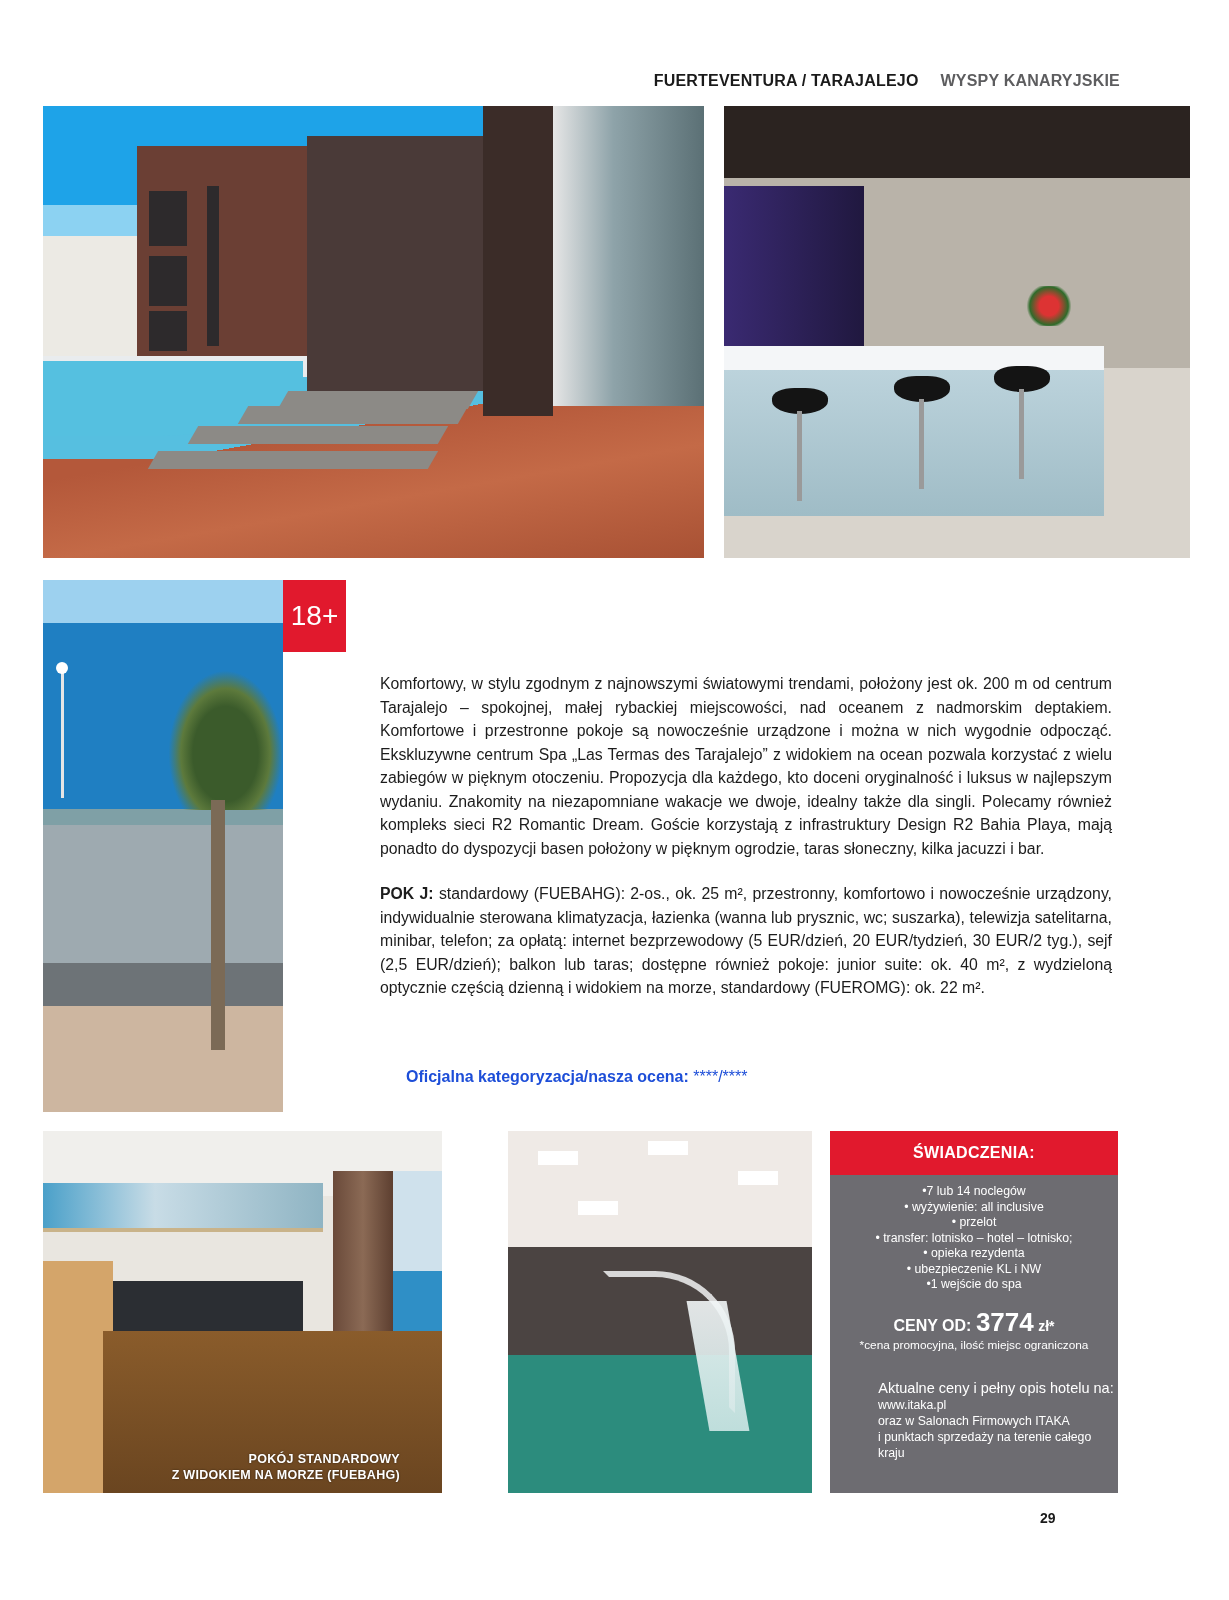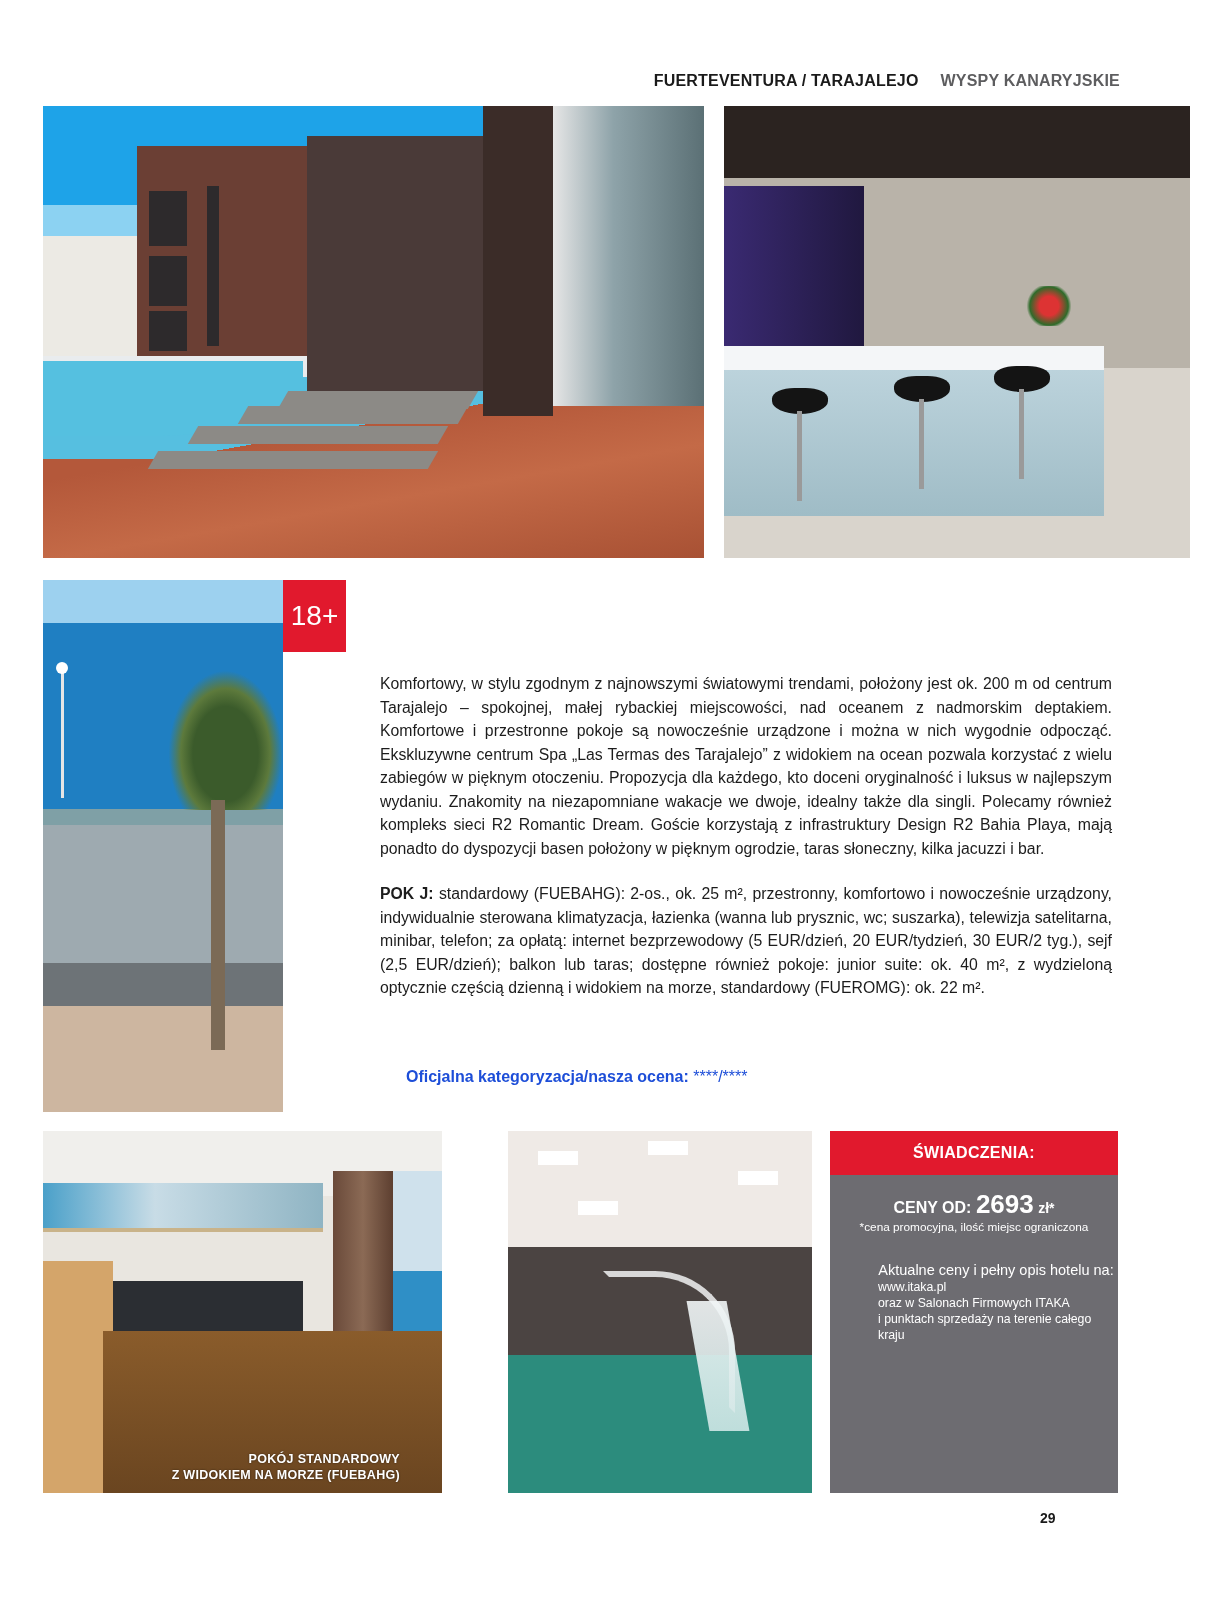--- a/index.html
+++ b/index.html
@@ -156,23 +156,32 @@
   <div class="light" style="left:30px;top:20px;"></div>
   <div class="light" style="left:140px;top:10px;"></div>
   <div class="light" style="left:230px;top:40px;"></div>
   <div class="light" style="left:70px;top:70px;"></div>
   <div class="jet"></div>
   <div class="stream"></div>
 </div>
 
 <div class="abs panel">
   <div class="phead">ŚWIADCZENIA:</div>
+  <ul>
+    <li>•7 lub 14 noclegów</li>
+    <li>• wyżywienie: all inclusive</li>
+    <li>• przelot</li>
+    <li>• transfer: lotnisko – hotel – lotnisko;</li>
+    <li>• opieka rezydenta</li>
+    <li>• ubezpieczenie KL i NW</li>
+    <li>•1 wejście do spa</li>
+  </ul>
   <div class="price">
     <span>CENY OD:</span>
-    <span class="num">2693</span>
+    <span class="num">3774</span>
     <span class="cur">zł*</span>
   </div>
   <div class="note">*cena promocyjna, ilość miejsc ograniczona</div>
   <div class="more-title">Aktualne ceny i pełny opis hotelu na:</div>
   <div class="more">www.itaka.pl</div>
   <div class="more">oraz w Salonach Firmowych ITAKA</div>
   <div class="more">i punktach sprzedaży na terenie całego kraju</div>
 </div>
 
 <div class="abs page-num">29</div>

